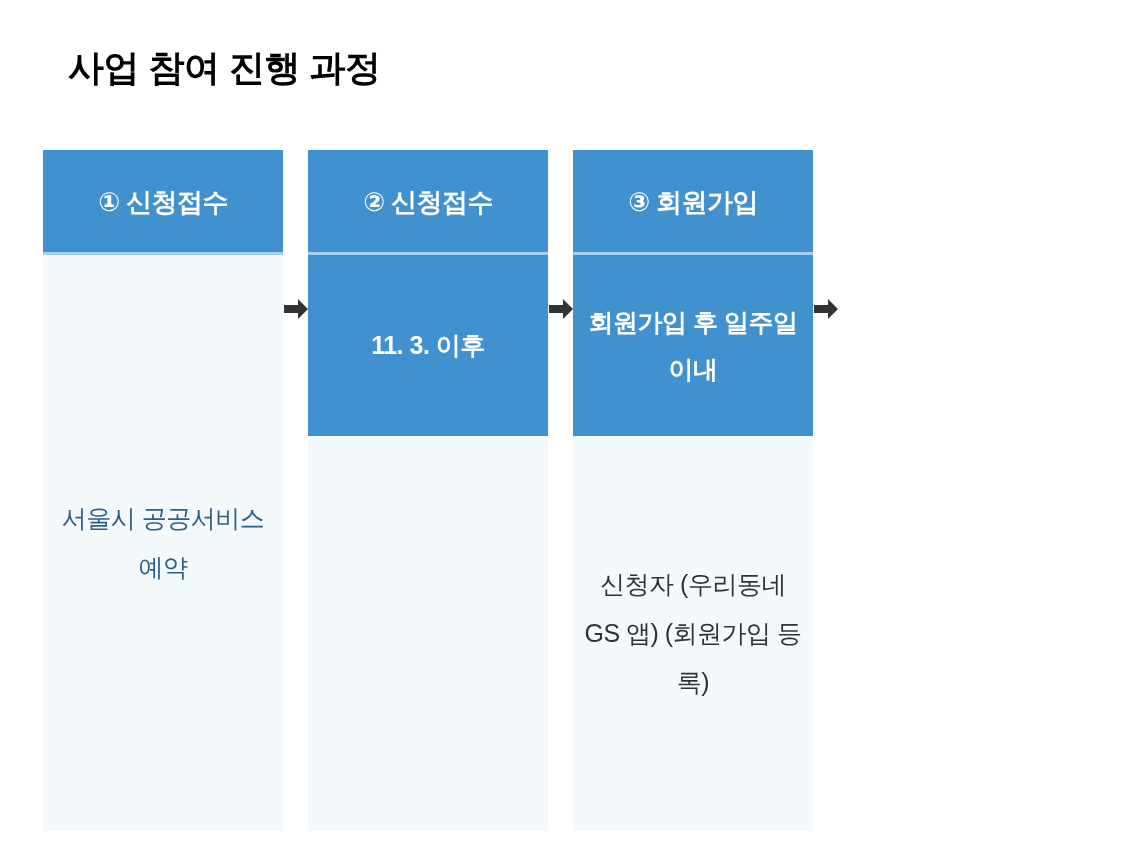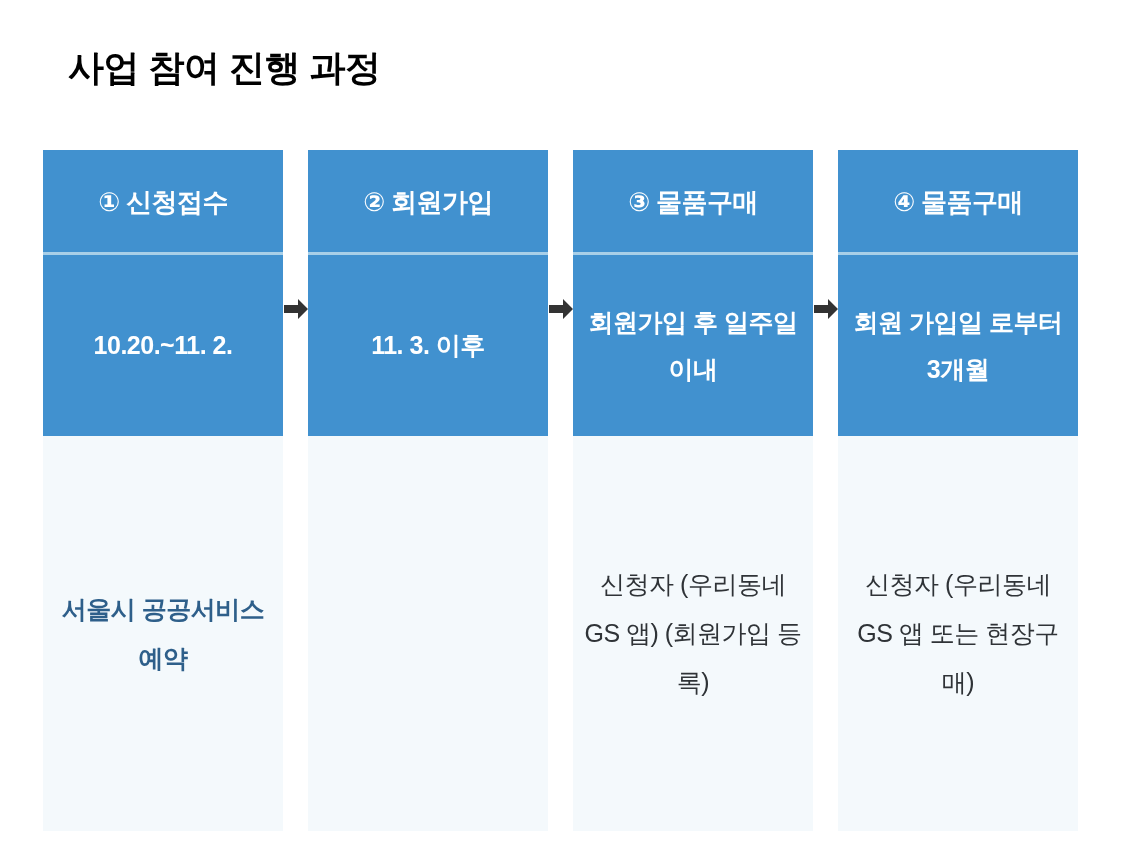--- a/index.html
+++ b/index.html
@@ -114,64 +114,58 @@
     display: flex;
     align-items: center;
     justify-content: center;
     text-align: center;
     box-sizing: border-box;
     padding: 0 10px;
   }
 
   .step-body.accent {
     color: #2e5f8a;
-    font-weight: bold;
+    font-weight: normal;
   }
 </style>
 </head>
 <body>
 
 <div class="page-title">사업 참여 진행 과정</div>
 
 <div class="flow">
 
   <div class="step">
     <div class="step-header">① 신청접수</div>
-    <div class="step-period">10.20.~11. 2.</div>
     <div class="step-body accent">서울시 공공서비스 예약</div>
   </div>
 
   <div class="arrow-gap">
     <svg class="arrow-icon" viewBox="0 0 26 26">
       <path d="M1 9 H15 V3 L25 13 L15 23 V17 H1 Z" fill="#333333"></path>
     </svg>
   </div>
 
   <div class="step">
-    <div class="step-header">② 회원가입</div>
+    <div class="step-header">② 신청접수</div>
     <div class="step-period">11. 3. 이후</div>
   </div>
 
   <div class="arrow-gap">
     <svg class="arrow-icon" viewBox="0 0 26 26">
       <path d="M1 9 H15 V3 L25 13 L15 23 V17 H1 Z" fill="#333333"></path>
     </svg>
   </div>
 
   <div class="step">
-    <div class="step-header">③ 물품구매</div>
+    <div class="step-header">③ 회원가입</div>
     <div class="step-period">회원가입 후 일주일 이내</div>
     <div class="step-body">신청자 (우리동네GS 앱) (회원가입 등록)</div>
   </div>
 
   <div class="arrow-gap">
     <svg class="arrow-icon" viewBox="0 0 26 26">
       <path d="M1 9 H15 V3 L25 13 L15 23 V17 H1 Z" fill="#333333"></path>
     </svg>
   </div>
 
-  <div class="step">
-    <div class="step-header">④ 물품구매</div>
-    <div class="step-period">회원 가입일 로부터 3개월</div>
-    <div class="step-body">신청자 (우리동네GS 앱 또는 현장구매)</div>
-  </div>
 
 </div>
 
 </body></html>

